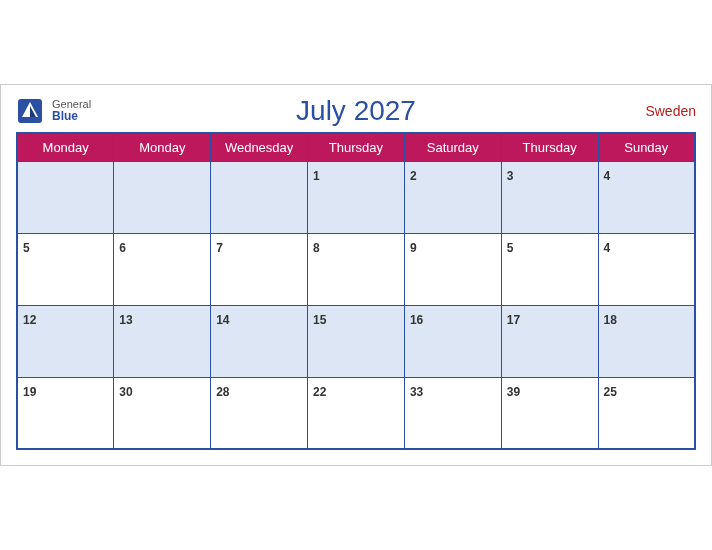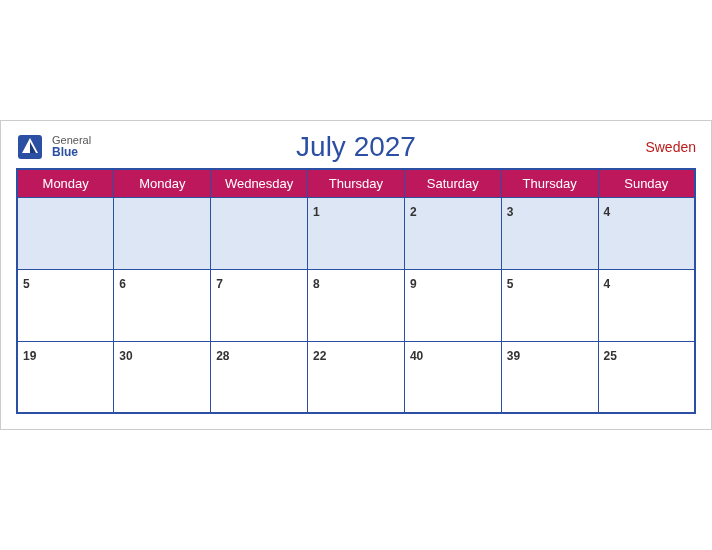--- a/index.html
+++ b/index.html
@@ -139,24 +139,33 @@
         </tr>
         <tr class="row-even">
           <td><span class="day-number">5</span></td>
           <td><span class="day-number">6</span></td>
           <td><span class="day-number">7</span></td>
           <td><span class="day-number">8</span></td>
           <td><span class="day-number">9</span></td>
           <td><span class="day-number">5</span></td>
           <td><span class="day-number">4</span></td>
         </tr>
+        <tr class="row-odd">
+          <td><span class="day-number">12</span></td>
+          <td><span class="day-number">13</span></td>
+          <td><span class="day-number">14</span></td>
+          <td><span class="day-number">15</span></td>
+          <td><span class="day-number">16</span></td>
+          <td><span class="day-number">17</span></td>
+          <td><span class="day-number">18</span></td>
+        </tr>
         <tr class="row-even">
           <td><span class="day-number">19</span></td>
           <td><span class="day-number">30</span></td>
           <td><span class="day-number">28</span></td>
           <td><span class="day-number">22</span></td>
-          <td><span class="day-number">40</span></td>
+          <td><span class="day-number">33</span></td>
           <td><span class="day-number">39</span></td>
           <td><span class="day-number">25</span></td>
         </tr>
       </tbody>
   </table>
 </div>
 
 </body></html>

